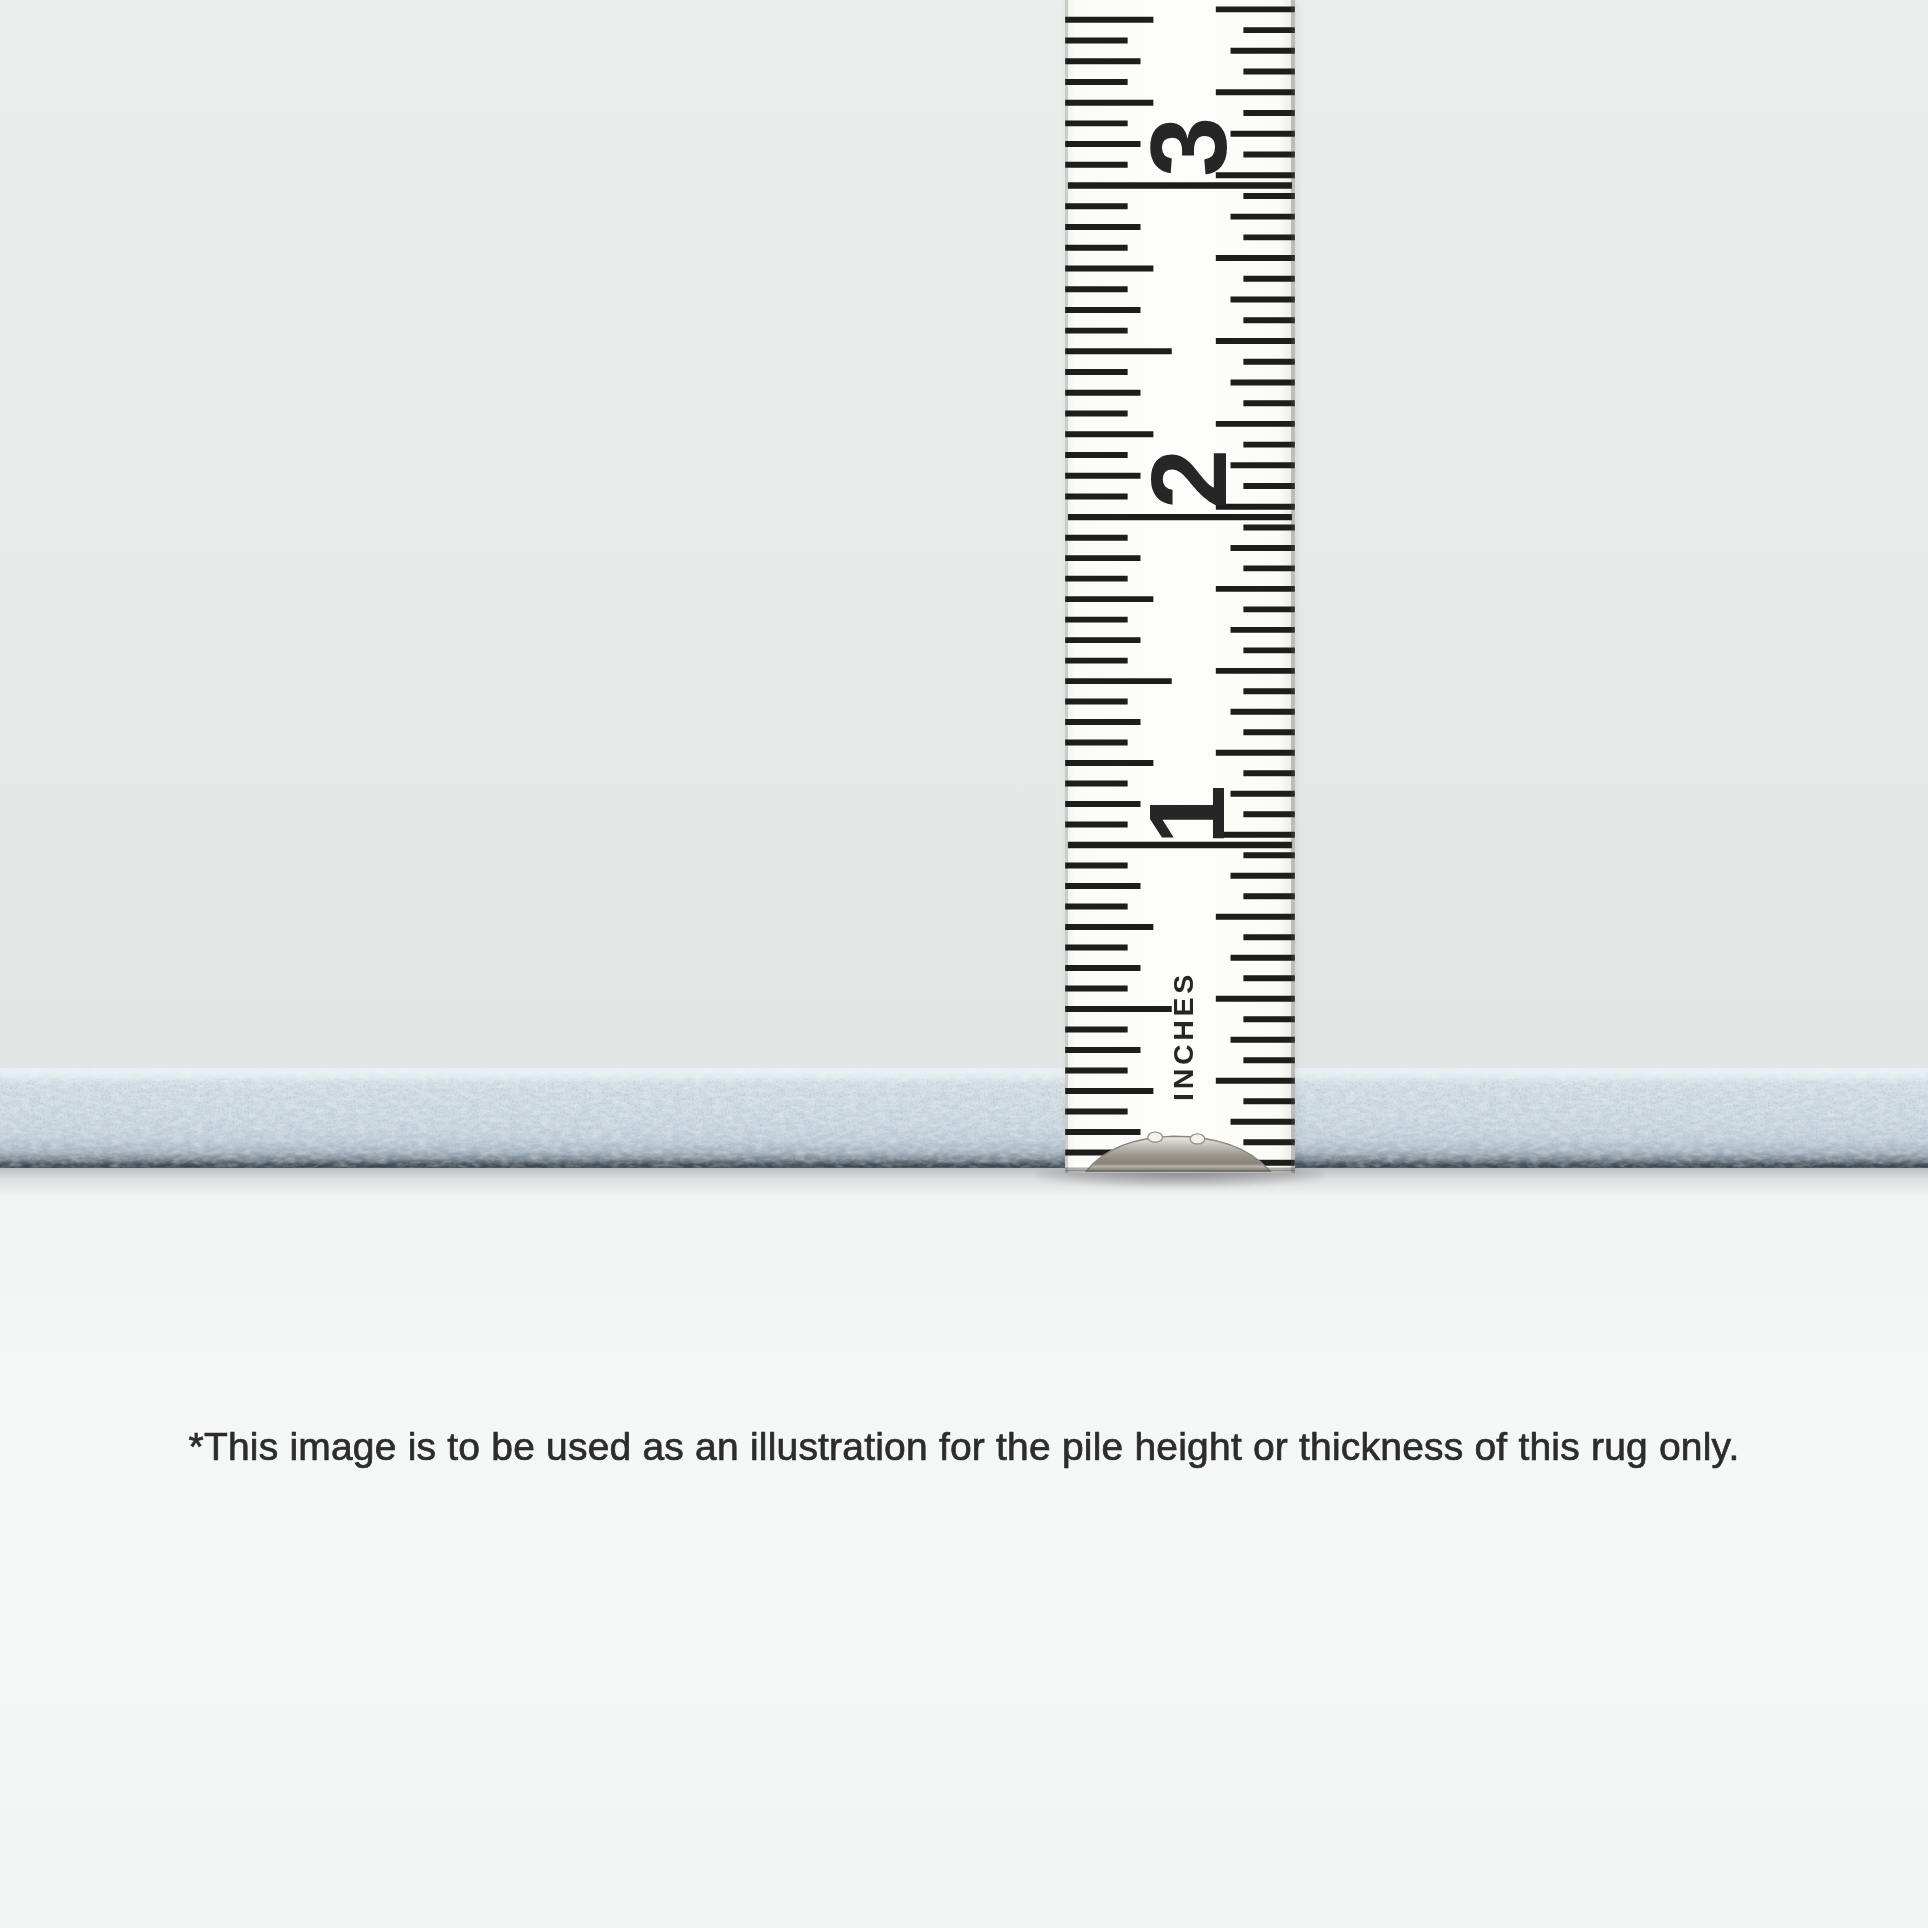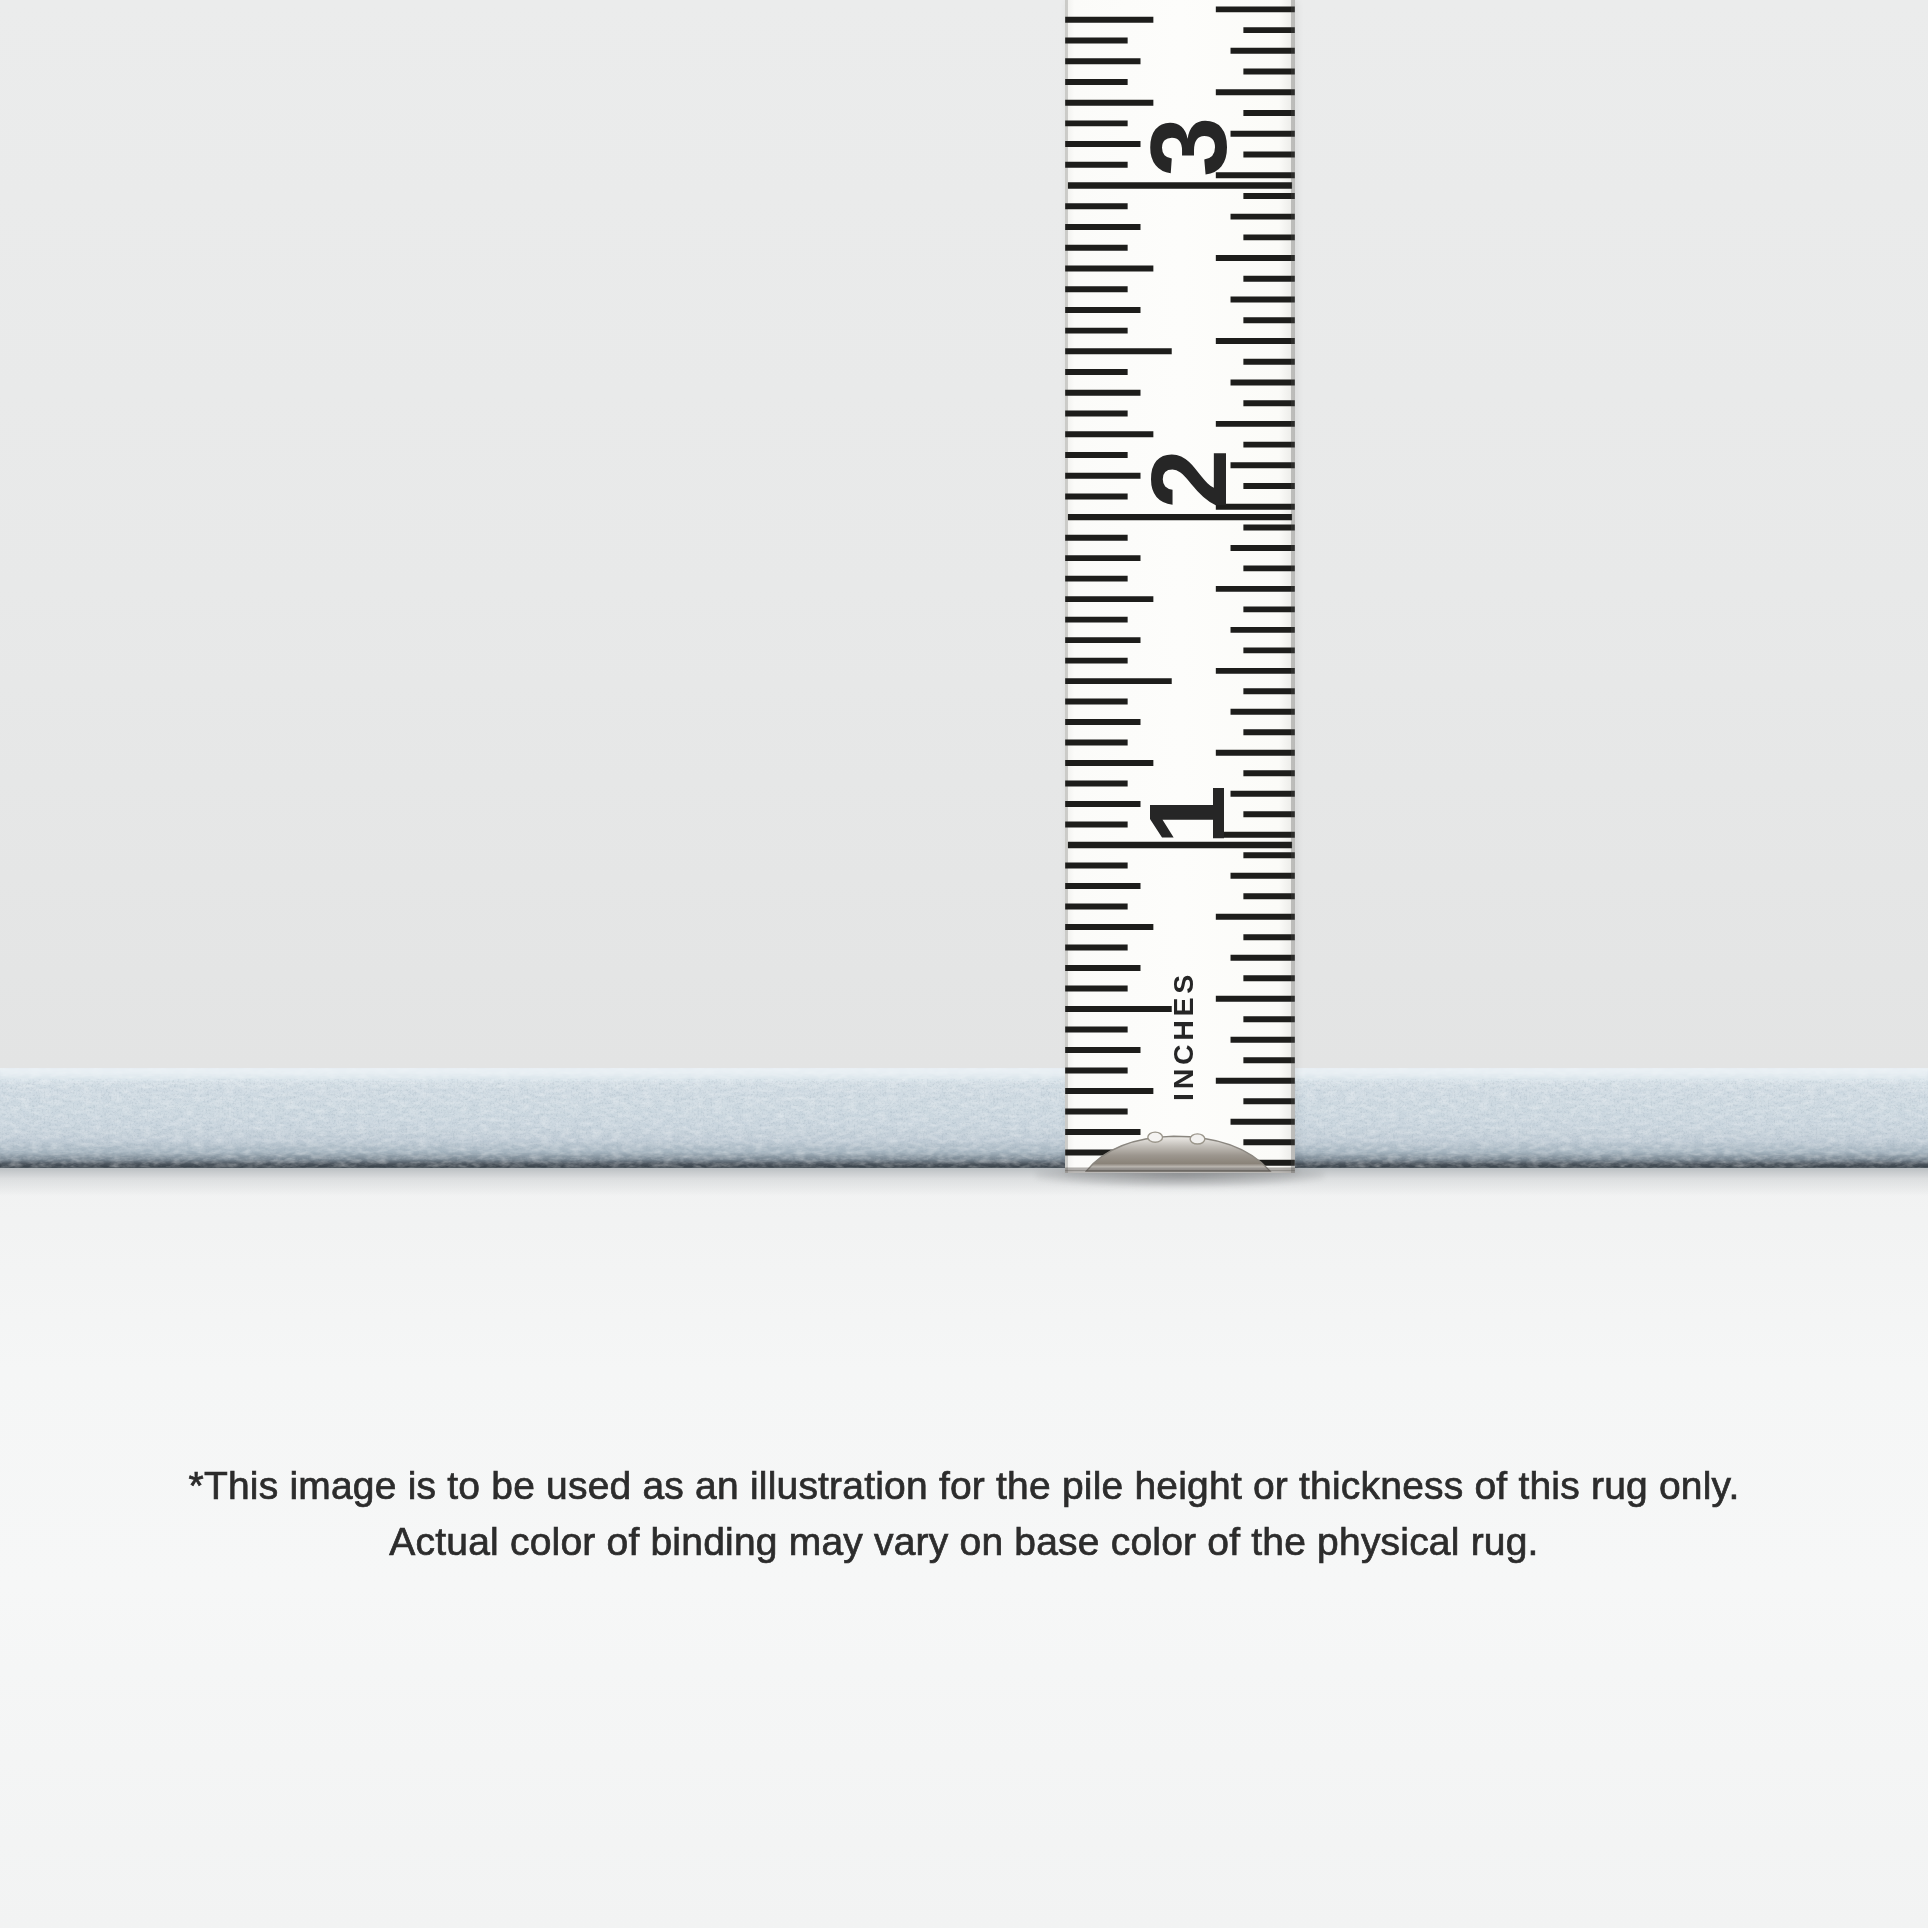--- a/index.html
+++ b/index.html
@@ -63,21 +63,21 @@
   }
   .inches-label{
     position:absolute;
     font-weight:700;font-size:28.5px;letter-spacing:3.7px;color:var(--digit,#262626);
     transform:translate(-50%,-50%) rotate(-90deg);
     white-space:nowrap;line-height:1;
   }
   .metal-tip{position:absolute;left:0;top:1116px;}
   
   .disclaimer{
-    position:absolute;left:0;top:1458px;width:1928px;
+    position:absolute;left:0;top:1419px;width:1928px;
     text-align:center;color:var(--text,#2c2c2c);
     font-size:39px;line-height:56px;font-weight:400;
     -webkit-text-stroke:0.7px var(--text,#2c2c2c);
     letter-spacing:0.2px;
   }
 </style>
 </head>
 <body>
 
 <div id="scene">
@@ -244,17 +244,16 @@
       <path d="M 23 60 C 45 33 78 23 118 22 C 165 22 201 35 223 60 Z" fill="url(#metalGrad)" stroke="#8a867f" stroke-width="1.5"></path>
       <ellipse cx="98" cy="23" rx="8" ry="5.5" fill="#f4f3f1" stroke="#9b968b" stroke-width="1.5"></ellipse>
       <ellipse cx="144" cy="25" rx="8" ry="5.5" fill="#f2f1ef" stroke="#9b968b" stroke-width="1.5"></ellipse>
       <rect x="0" y="56" width="250" height="4" fill="#55504b" opacity="0.45"></rect>
       <rect x="0" y="59" width="250" height="3" fill="#3e3a36" opacity="0.35"></rect>
     </svg>
   </div>
 
   <div class="disclaimer">
     <div>*This image is to be used as an illustration for the pile height or thickness of this rug only.</div>
-    <div>Actual color of binding may vary on base color of the physical rug.</div>
   </div>
 
 </div>
 
 
 </body></html>

